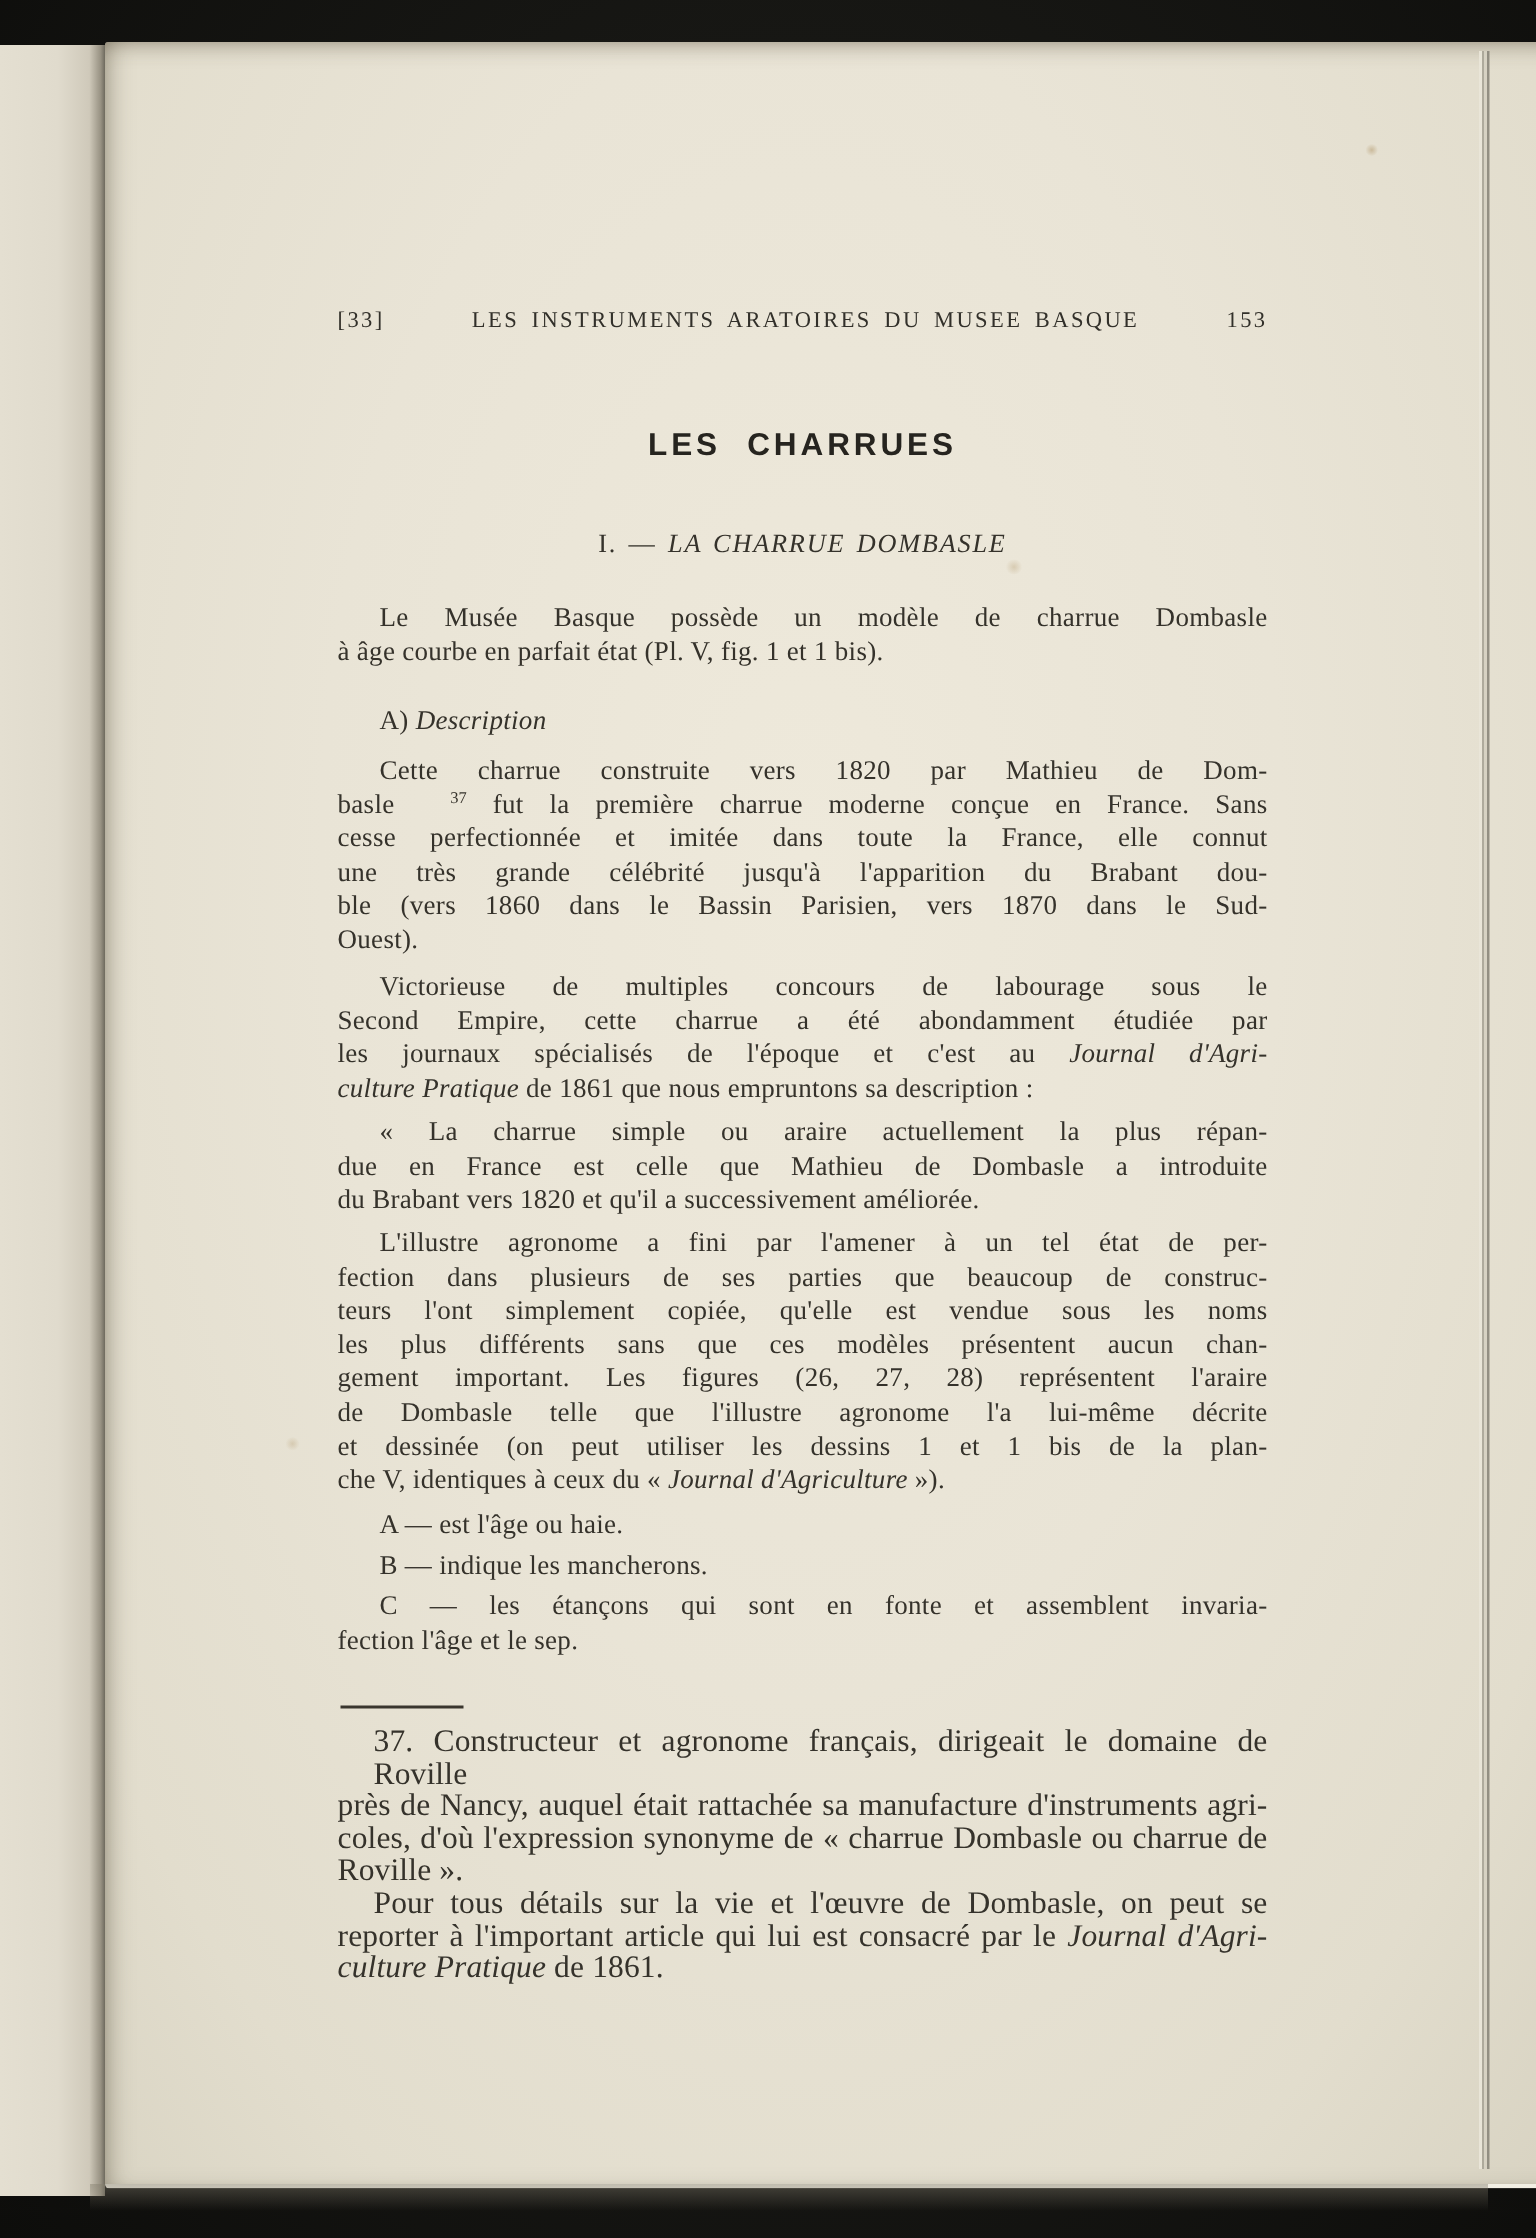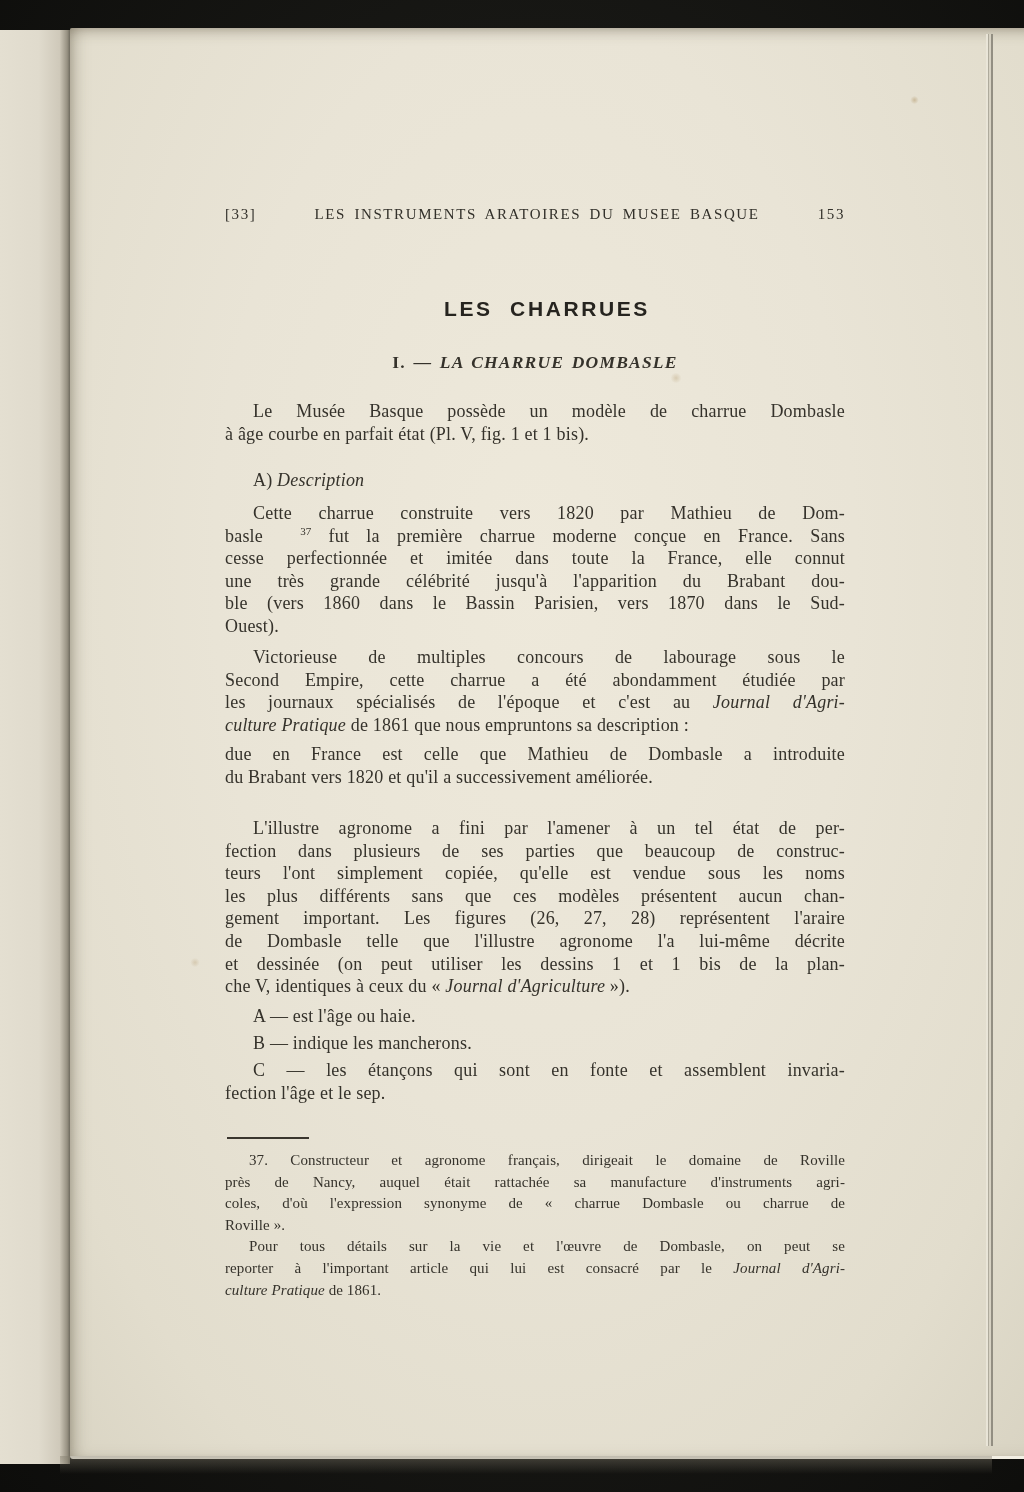--- a/index.html
+++ b/index.html
@@ -42,30 +42,30 @@
   .fin { text-align:left; text-align-last:left; }
   .ind { padding-left:28px; }
   em { font-style:italic; }
   sup { font-size:11px; line-height:0; vertical-align:super; letter-spacing:0;margin-left:20px; }
 
   .header {
     display:flex; justify-content:space-between; align-items:baseline;
     font-size:15px; letter-spacing:1.6px; word-spacing:3px; color:#32302a;
   }
   .title {
-    margin:12px; text-align:center; color:#26241f;
+    margin:0; text-align:center; color:#26241f;
     font-family:"Liberation Sans", sans-serif; font-weight:bold;
     font-size:21px; letter-spacing:2.6px; word-spacing:9px;
   }
   .subtitle {
-    margin:0; text-align:center; font-weight:bold;
+    margin:0; text-align:center; font-weight:normal;
     font-size:17.5px; letter-spacing:1.2px; word-spacing:2px;
   }
   .rule { position:absolute; left:2px; width:82px; height:0; border-top:2px solid #3a362e; }
-  .fn .ln { font-size:15px; line-height:21.6px; letter-spacing:.1px; }
+  .fn .ln { font-size:21px; line-height:21.6px; letter-spacing:.1px; }
   .fn .ind { padding-left:24px; }
 </style>
 </head>
 <body>
 
 <div class="stage">
   <div class="prev-page"></div>
 
   <div class="page">
     <div class="stain" style="left:840px; top:68px; width:9px; height:8px; background:radial-gradient(circle, rgba(170,140,90,.45), rgba(170,140,90,0) 70%);"></div>
@@ -103,20 +103,21 @@
       </div>
 
       <div class="blk" style="top:618px">
         <div class="ln ind">Victorieuse de multiples concours de labourage sous le</div>
         <div class="ln">Second Empire, cette charrue a été abondamment étudiée par</div>
         <div class="ln"><span>les journaux spécialisés de l'époque et c'est au </span><em>Journal d'Agri-</em></div>
         <div class="ln fin"><em>culture Pratique</em><span> de 1861 que nous empruntons sa description :</span></div>
       </div>
 
       <div class="blk" style="top:715px">
+        <div class="ln ind">« La charrue simple ou araire actuellement la plus répan-</div>
         <div class="ln">due en France est celle que Mathieu de Dombasle a introduite</div>
         <div class="ln fin">du Brabant vers 1820 et qu'il a successivement améliorée.</div>
       </div>
 
       <div class="blk" style="top:789px">
         <div class="ln ind">L'illustre agronome a fini par l'amener à un tel état de per-</div>
         <div class="ln">fection dans plusieurs de ses parties que beaucoup de construc-</div>
         <div class="ln">teurs l'ont simplement copiée, qu'elle est vendue sous les noms</div>
         <div class="ln">les plus différents sans que ces modèles présentent aucun chan-</div>
         <div class="ln">gement important. Les figures (26, 27, 28) représentent l'araire</div>

